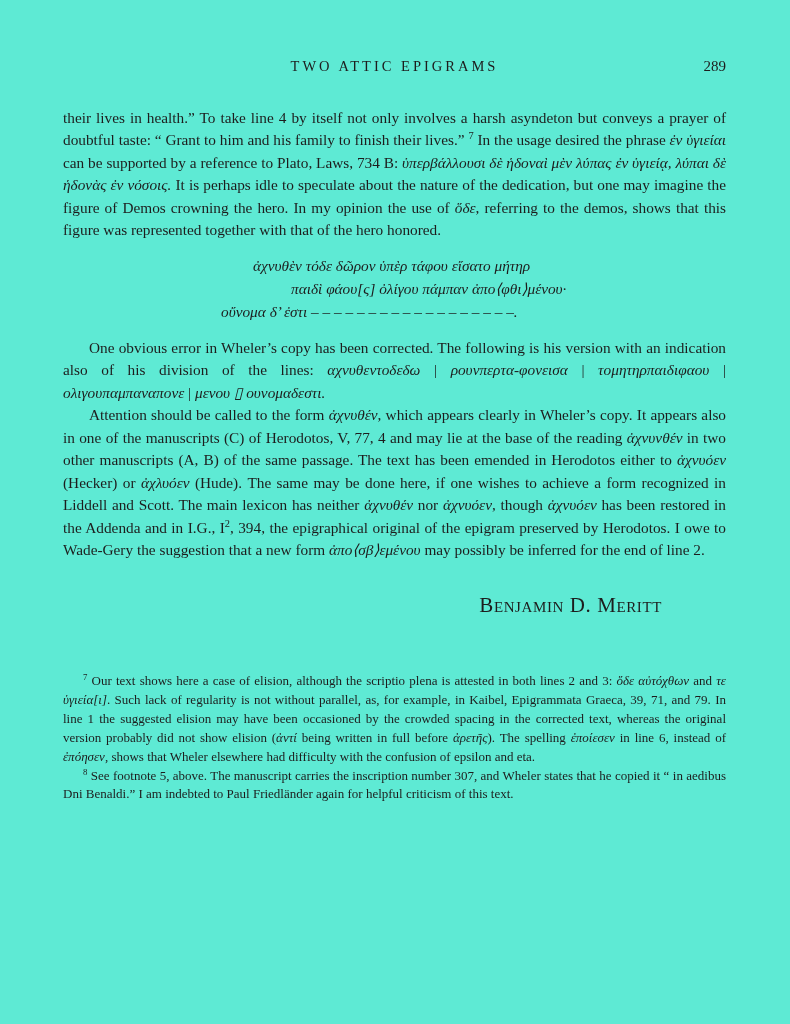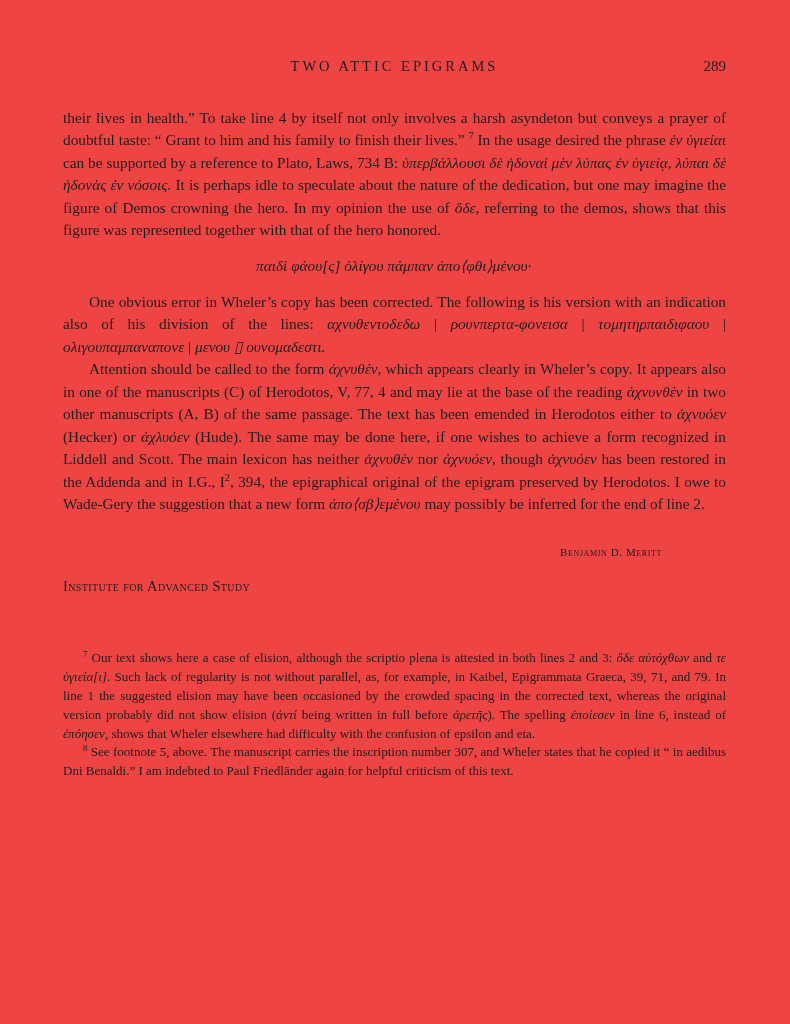--- a/index.html
+++ b/index.html
@@ -1,20 +1,20 @@
 <!DOCTYPE html>
 <html><head>
 <meta charset="utf-8">
 <style>
   html, body { margin: 0; padding: 0; background: #eceae4; }
   .page {
     width: 790px;
     height: 1024px;
     margin: 0 auto;
-    background: #ef4444;
+    background: #5eead4;
     color: #1d1d1d;
     font-family: "Liberation Serif", serif;
     box-sizing: border-box;
     padding: 58px 64px 0 63px;
     position: relative;
     overflow: hidden;
   }
   .running-head {
     position: relative;
     text-align: center;
@@ -43,28 +43,28 @@
   .b { font-weight: bold; }
   sup { font-size: 0.68em; vertical-align: super; line-height: 0; }
   .verse {
     margin: 13px 0 13px 158px;
     text-align: left;
     font-size: 15.3px;
     line-height: 1.5;
   }
   .verse .vline { display: block; font-style: italic; }
   .verse .vline.l1 { margin-left: 32px; }
-  .verse .vline.l2 { margin-left: 35px; }
+  .verse .vline.l2 { margin-left: 70px; }
   .verse .vline.l3 { margin-left: 0; }
   .signature {
     margin-top: 28px;
     text-align: right;
     padding-right: 64px;
     font-variant: small-caps;
-    font-size: 11px;
+    font-size: 21px;
     letter-spacing: 0.6px;
   }
   .affiliation {
     margin-top: 16px;
     font-variant: small-caps;
     font-size: 14.5px;
     letter-spacing: 0.4px;
   }
   .footnotes {
     margin-top: 52px;
@@ -83,30 +83,31 @@
     <span>TWO ATTIC EPIGRAMS</span>
     <span class="page-number">289</span>
   </div>
 
   <div class="body-text">
 
     <p><span>their lives in health.”  To take line 4 by itself not only involves a harsh asyndeton but conveys a prayer of doubtful taste: “ Grant to him and his family to finish their lives.” </span><sup>7</sup><span>  In the usage desired the phrase </span><span class="g">ἐν ὑγιείαι</span><span> can be supported by a reference to Plato, </span><span class="i">Laws</span><span>, 734 B: </span><span class="g">ὑπερβάλλουσι δὲ ἡδοναὶ μὲν λύπας ἐν ὑγιείᾳ, λύπαι δὲ ἡδονὰς ἐν νόσοις.</span><span>  It is perhaps idle to speculate about the nature of the dedication, but one may imagine the figure of Demos crowning the hero.  In my opinion the use of </span><span class="g">ὅδε</span><span>, referring to the demos, shows that this figure was represented together with that of the hero honored.</span></p>
 
 
     <div class="verse">
+      <span class="vline l1">ἀχνυθὲν τόδε δῶρον ὑπὲρ τάφου εἴσατο μήτηρ</span>
       <span class="vline l2">παιδὶ φάου[ς] ὀλίγου πάμπαν ἀπο⟨φθι⟩μένου·</span>
+      <span class="vline l3">οὔνομα δ’ ἐστι – – – – – – – – – – – – – – – – – –.</span>
     </div>
 
     <p class="indent"><span>One obvious error in Wheler’s copy has been corrected.  The following is his version with an indication also of his division of the lines: </span><span class="g">αχνυθεντοδεδω</span><span> | </span><span class="g">ρουνπερτα-φονεισα</span><span> | </span><span class="g">τομητηρπαιδιφαου</span><span> | </span><span class="g">ολιγουπαμπαναπονε</span><span> | </span><span class="g">μενου ▯ ουνομαδεστι.</span></p>
 
     <p class="indent"><span>Attention should be called to the form </span><span class="g">ἀχνυθέν</span><span>, which appears clearly in Wheler’s copy.  It appears also in one of the manuscripts (C) of Herodotos, V, 77, 4 and may lie at the base of the reading </span><span class="g">ἀχνυνθέν</span><span> in two other manuscripts (A, B) of the same passage.  The text has been emended in Herodotos either to </span><span class="g">ἀχνυόεν</span><span> (Hecker) or </span><span class="g">ἀχλυόεν</span><span> (Hude).  The same may be done here, if one wishes to achieve a form recognized in Liddell and Scott.  The main lexicon has neither </span><span class="g">ἀχνυθέν</span><span> nor </span><span class="g">ἀχνυόεν</span><span>, though </span><span class="g">ἀχνυόεν</span><span> has been restored in the </span><span class="i">Addenda</span><span> and in </span><span class="i">I.G.</span><span>, I</span><sup>2</sup><span>, 394, the epigraphical original of the epigram preserved by Herodotos.  I owe to Wade-Gery the suggestion that a new form </span><span class="g">ἀπο⟨σβ⟩εμένου</span><span> may possibly be inferred for the end of line 2.</span></p>
 
     <div class="signature">Benjamin D. Meritt</div>
 
-    <div class="affiliation">Institute for Advanced Study</div>
 
     <div class="footnotes">
       <p><sup>7</sup><span> Our text shows here a case of elision, although the </span><span class="i">scriptio plena</span><span> is attested in both lines 2 and 3: </span><span class="g">ὅδε αὐτόχθων</span><span> and </span><span class="g">τε ὑγιεία[ι]</span><span>.  Such lack of regularity is not without parallel, as, for example, in Kaibel, </span><span class="i">Epigrammata Graeca</span><span>, 39, 71, and 79.  In line 1 the suggested elision may have been occasioned by the crowded spacing in the corrected text, whereas the original version probably did not show elision (</span><span class="g">ἀντί</span><span> being written in full before </span><span class="g">ἀρετῆς</span><span>).  The spelling </span><span class="g">ἐποίεσεν</span><span> in line 6, instead of </span><span class="g">ἐπόησεν</span><span>, shows that Wheler elsewhere had difficulty with the confusion of epsilon and eta.</span></p>
       <p><sup>8</sup><span> See footnote 5, above.  The manuscript carries the inscription number 307, and Wheler states that he copied it “ in aedibus Dni Benaldi.”  I am indebted to Paul Friedländer again for helpful criticism of this text.</span></p>
     </div>
 
   </div>
 
 </div>
 

